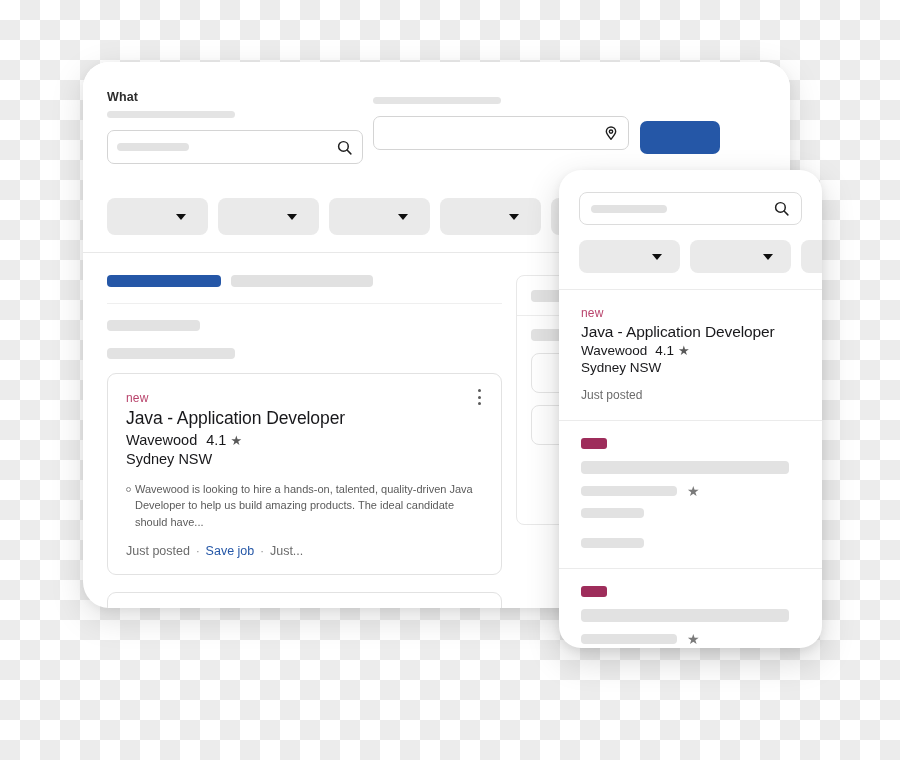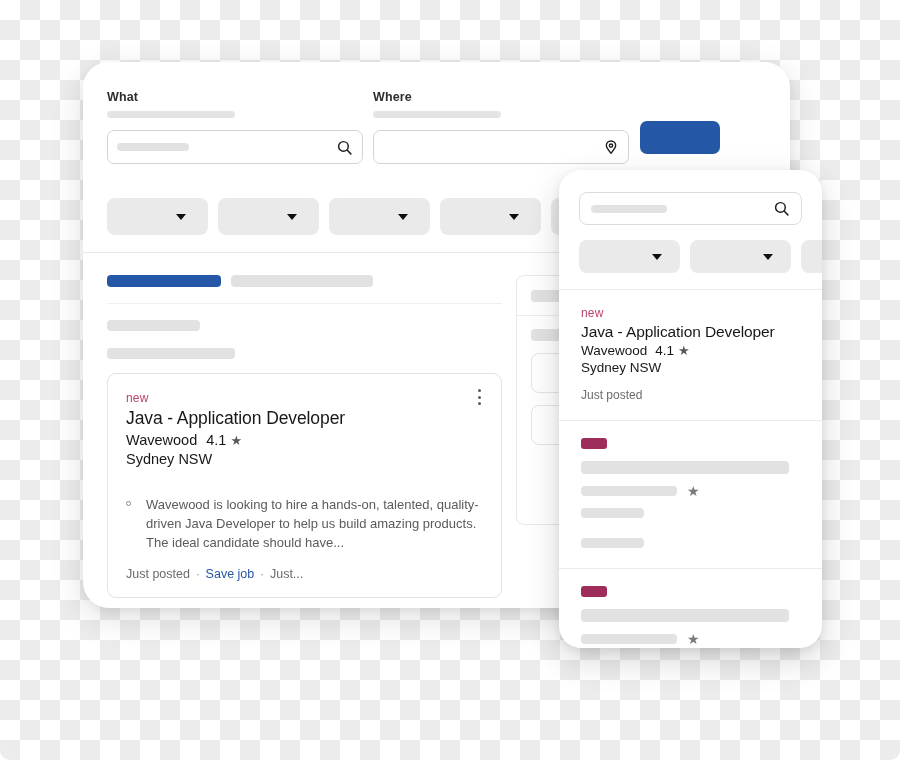--- a/index.html
+++ b/index.html
@@ -13,21 +13,20 @@
   
   #canvas {
     position: relative;
     width: 900px; height: 760px;
     background-color: #ffffff;
     background-image:
       linear-gradient(45deg, #ececec 25%, transparent 25%, transparent 75%, #ececec 75%, #ececec),
       linear-gradient(45deg, #ececec 25%, transparent 25%, transparent 75%, #ececec 75%, #ececec);
     background-size: 40px 40px;
     background-position: 0 0, 20px 20px;
-    border-radius: 10px;
   }
 
   
   .desktop-panel {
     position: absolute;
     left: 83px; top: 62px;
     width: 707px; height: 546px;
     background: #ffffff;
     border-radius: 26px;
     box-shadow: 0 10px 34px rgba(0,0,0,0.13), 0 2px 8px rgba(0,0,0,0.05);
@@ -151,24 +150,24 @@
     margin-top: 3px;
     display: flex;
     align-items: baseline;
     gap: 9px;
   }
   .job-rating { display: inline-flex; align-items: center; gap: 4px; }
   .star { color: #595959; font-size: 13px; line-height: 1; }
   .job-location { font-size: 14.5px; color: #18181b; margin-top: 3px; }
 
   .job-snippet {
-    margin-top: 28px;
+    margin-top: 14px;
     display: flex;
-    gap: 15px;
-    font-size: 13px;
+    gap: 4px;
+    font-size: 11px;
     color: #5b5b5b;
     line-height: 1.48;
   }
   .bullet-hollow {
     flex: 0 0 auto;
     margin-top: 6px;
     width: 5px; height: 5px;
     border: 1px solid #8a8a8a;
     border-radius: 50%;
   }
@@ -282,21 +281,20 @@
             <span class="input-icon">
               <svg width="17" height="17" viewBox="0 0 24 24" fill="none" stroke="currentColor" stroke-width="2.1" stroke-linecap="round">
                 <circle cx="10.5" cy="10.5" r="6.8"></circle>
                 <line x1="15.6" y1="15.6" x2="21" y2="21"></line>
               </svg>
             </span>
           </div>
         </div>
 
         <div class="col-where">
-          <div class="field-label">Where</div>
           <span class="sk label-bar" style="width:128px"></span>
           <div class="input-box">
             <span class="input-icon">
               <svg width="16" height="16" viewBox="0 0 24 24" fill="none" stroke="currentColor" stroke-width="2.1" stroke-linecap="round" stroke-linejoin="round">
                 <path d="M12 21.5c4.2-5.1 7-8.5 7-11.6A7 7 0 0 0 5 9.9c0 3.1 2.8 6.5 7 11.6z"></path>
                 <circle cx="12" cy="9.9" r="2.5"></circle>
               </svg>
             </span>
           </div>
         </div>

